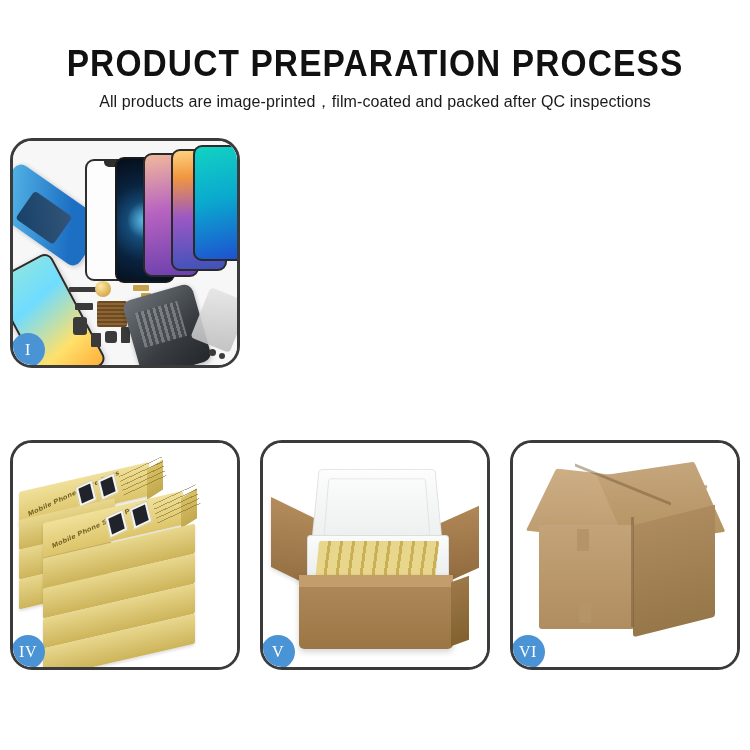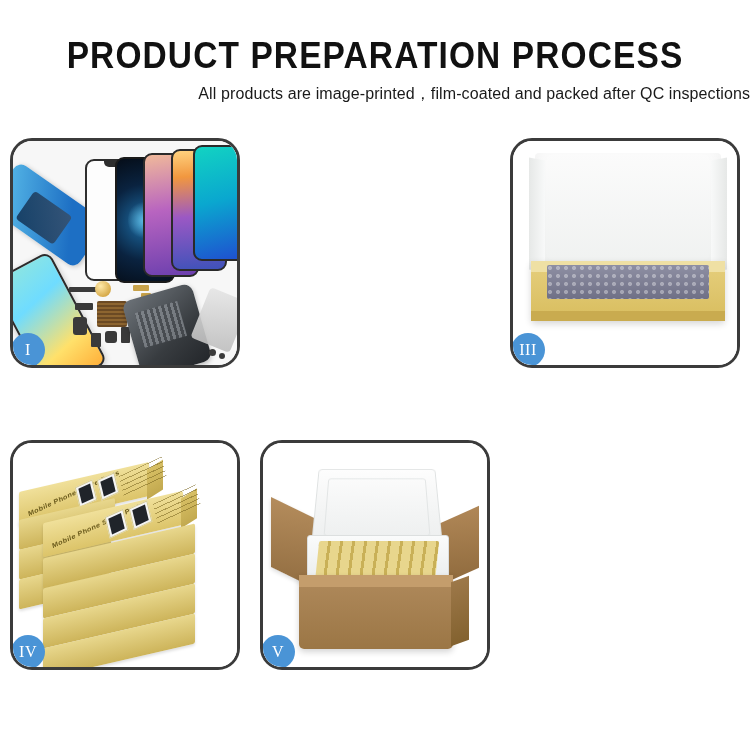--- a/index.html
+++ b/index.html
@@ -6,35 +6,35 @@
   body{
     width:750px;height:750px;
     background:#ffffff;
     font-family:"Liberation Sans", sans-serif;
     overflow:hidden;
     position:relative;
   }
   .page{width:750px;height:750px;position:relative;}
 
   
-  .header{position:absolute;left:0;top:0;width:750px;height:120px;}
+  .header{position:absolute;left:0;top:8px;width:750px;height:120px;}
   .title{
     position:absolute;left:0;top:36px;width:750px;
     text-align:center;
     font-size:36px;
     font-weight:700;
     letter-spacing:1.2px;
     color:#111111;
     line-height:40px;
     transform:scaleX(0.93);
     white-space:nowrap;
   }
   .subtitle{
     position:absolute;left:0;top:84px;width:750px;
-    text-align:right;
+    text-align:center;
     font-size:16px;
     font-weight:400;
     color:#1a1a1a;
     line-height:20px;
     letter-spacing:0.1px;
     white-space:nowrap;
   }
 
   
   .grid{position:absolute;left:0;top:0;width:750px;height:750px;}
@@ -255,31 +255,20 @@
           <div class="backplate"></div>
           <div class="tool"></div>
           <div class="chip" style="left:196px;top:208px;width:7px;height:7px;border-radius:50%;"></div>
           <div class="chip" style="left:206px;top:212px;width:6px;height:6px;border-radius:50%;"></div>
         </div>
         <div class="badge">I</div>
       </div>
     </div>
 
 
-    <div class="cell c2 r0">
-      <div class="panel">
-        <div class="photo p3">
-          <div class="lid"></div>
-          <div class="boxtray"></div>
-          <div class="grey"></div>
-          <div class="boxedge"></div>
-        </div>
-        <div class="badge">III</div>
-      </div>
-    </div>
 
     <div class="cell c0 r1">
       <div class="panel">
         <div class="photo p4">
           <div class="stackwrap">
 
             <div class="sbox" style="left:6px;top:34px;width:130px;transform:skewY(-13deg);">
               <div class="side"></div>
               <div class="lbl" style="left:8px;top:10px;transform:rotate(-13deg);">Mobile Phone Spare Parts</div>
               <div class="sc" style="left:58px;top:6px;width:16px;height:20px;transform:rotate(-13deg);">
@@ -322,15 +311,30 @@
           <div class="flapR"></div>
           <div class="foamLid"></div>
           <div class="foamBox"></div>
           <div class="ybars"></div>
           <div class="cartonBody"></div>
         </div>
         <div class="badge">V</div>
       </div>
     </div>
 
+    <div class="cell c2 r1">
+      <div class="panel">
+        <div class="photo p6">
+          <div class="cTop"></div>
+          <div class="cTop2"></div>
+          <div class="cFront"></div>
+          <div class="cSide"></div>
+          <div class="seam" style="left:62px;top:40px;width:96px;height:3px;transform:skewY(22deg);"></div>
+          <div class="tape" style="left:64px;top:86px;width:12px;height:22px;"></div>
+          <div class="tape" style="left:66px;top:160px;width:12px;height:20px;"></div>
+          <div class="seam" style="left:118px;top:74px;width:3px;height:110px;"></div>
+        </div>
+        <div class="badge">VI</div>
+      </div>
+    </div>
 
   </div>
 </div>
 
 </body></html>

